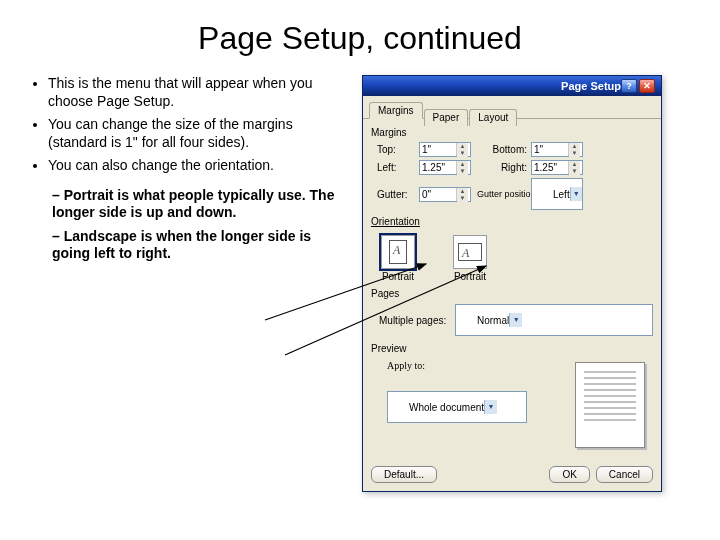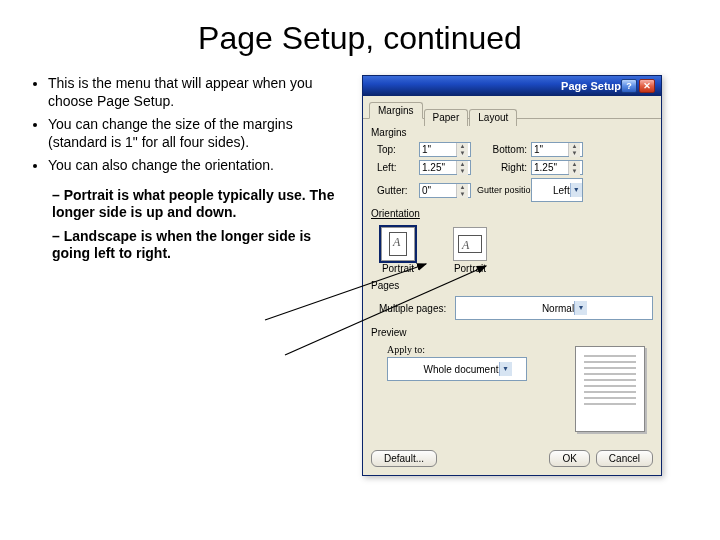--- a/index.html
+++ b/index.html
@@ -121,22 +121,22 @@
   .spinner .arrows div {
     flex: 1;
     font-size: 6px;
     text-align: center;
     line-height: 7px;
     background: #eceae0;
     color: #555;
   }
   .combo {
     border: 1px solid #7f9db9; background:#fff;
-    height: 24px; display:flex; align-items:center;
-    justify-content: center;
+    height: 32px; display:flex; align-items:center;
+    justify-content: flex-start;
     padding-left: 21px;
   }
   .combo .dd { width: 13px; height:14px; background:#d7e4f2; border-left:1px solid #9cb6d8; color:#2b4c7e; text-align:center; font-size:8px; line-height:14px;}
 
   .orient {
     display: flex; gap: 38px;
     padding: 4px 0 2px 10px;
   }
   .orient-opt { text-align:center; }
   .orient-box {
@@ -298,21 +298,21 @@
         <div class="combo">
             <span>Normal</span>
             <div class="dd">▾</div>
           </div>
       </div>
 
       <div class="group-label" style="margin-top:6px;">Preview</div>
       <div class="preview-row">
         <div class="preview-left">
           <div style="padding-left:8px;font-family:Liberation Serif, serif;">Apply to:</div>
-          <div class="combo" style="margin:2px 0 0 8px; width:140px;">
+          <div class="combo" style="margin:20px 0 0 8px; width:140px;">
               <span>Whole document</span>
               <div class="dd">▾</div>
             </div>
         </div>
         <div class="preview-box">
           <div class="line"></div>
             <div class="line"></div>
             <div class="line"></div>
             <div class="line"></div>
             <div class="line"></div>

